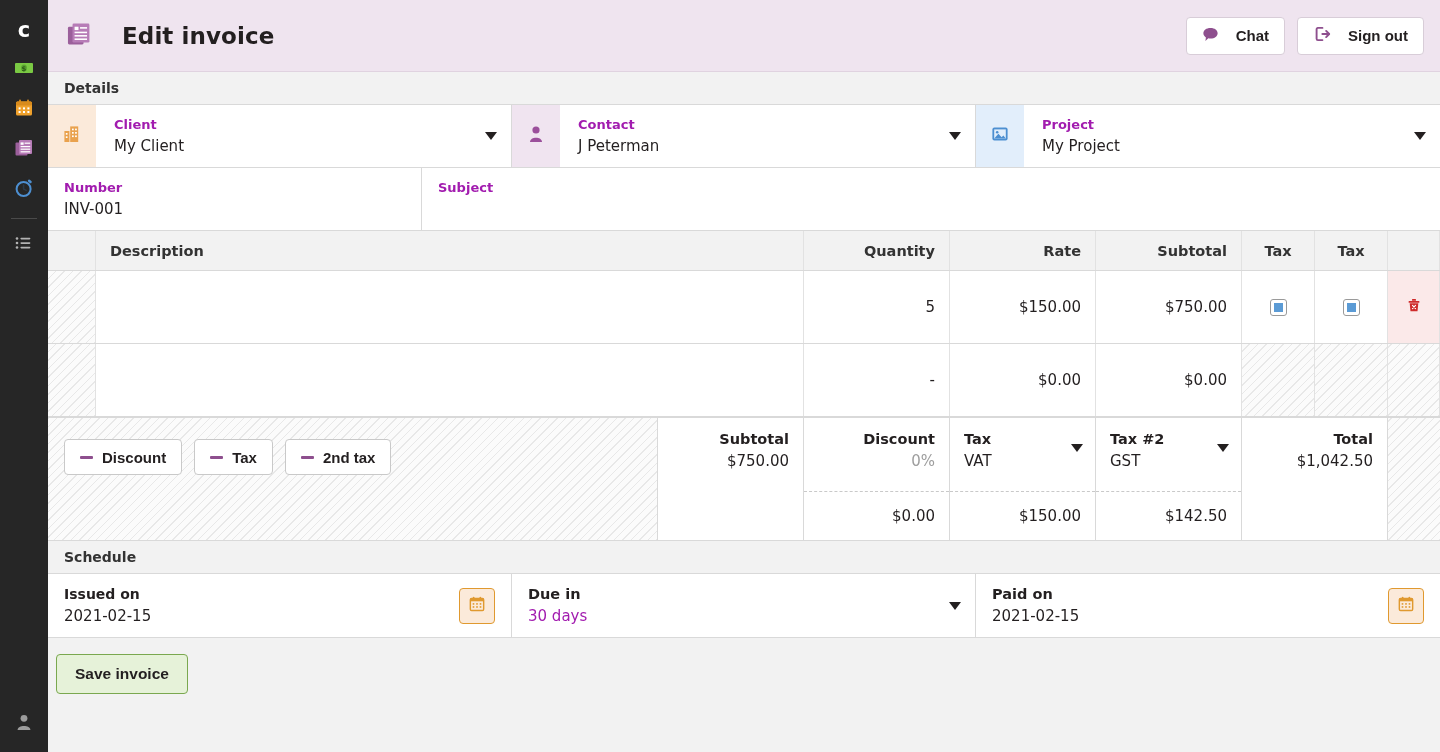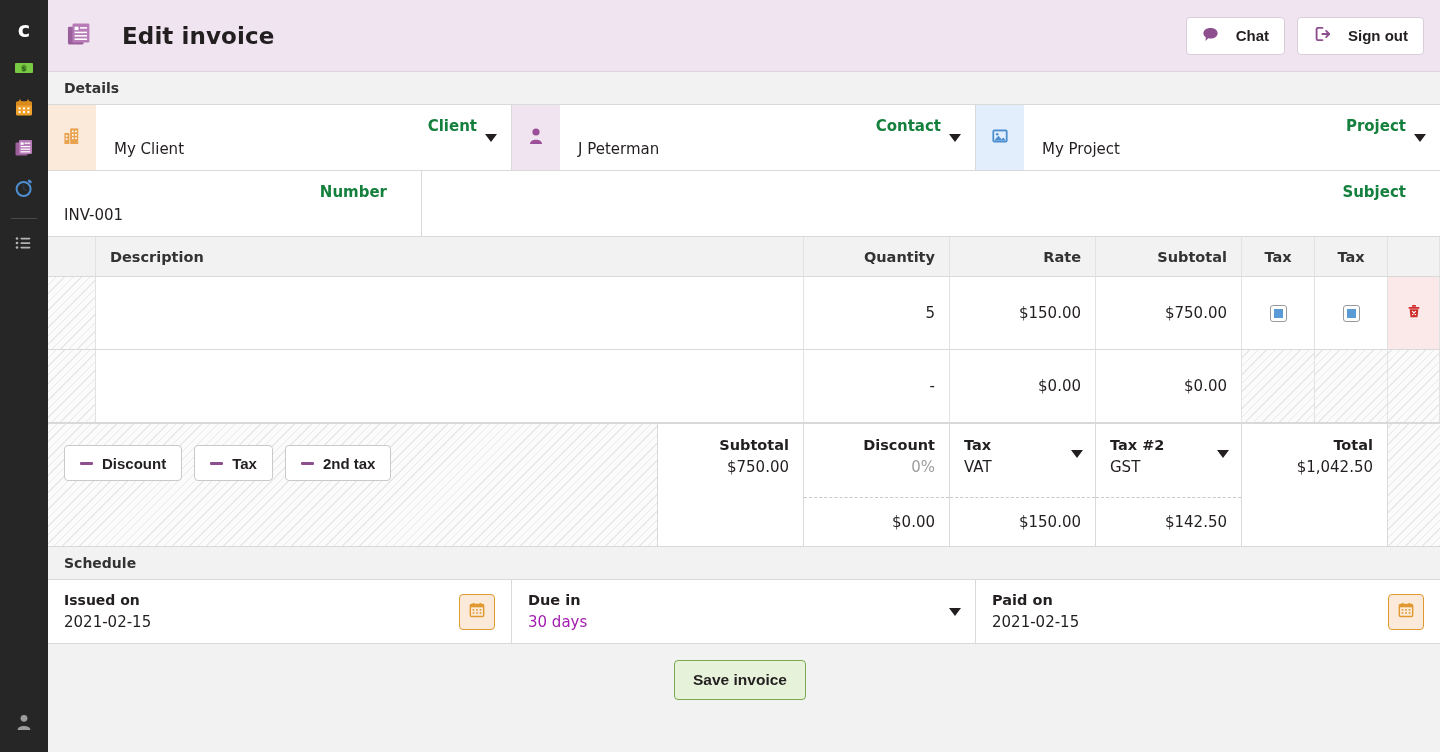--- a/index.html
+++ b/index.html
@@ -69,21 +69,21 @@
   .detail-cell.borderR { border-right: 1px solid #d9d9d9; }
   .icon-box {
     width: 48px; min-width: 48px; display: flex; align-items: center; justify-content: center;
   }
   .icon-box.peach { background: #fbeada; }
   .icon-box.lilac { background: #f0e4f0; }
   .icon-box.blue  { background: #e2eefb; }
   .field {
     flex: 1 1 auto; padding: 12px 34px 12px 18px; position: relative; background:#fff;
   }
-  .field .lbl { font-size: 15px; font-weight: bold; color: #15803d; margin-bottom: 5px; text-align: right; }
+  .field .lbl { font-size: 13px; font-weight: bold; color: #a21caf; margin-bottom: 5px; }
   .field .val { font-size: 15px; color: #231f20; }
   .caret {
     position: absolute; right: 14px; top: 50%; transform: translateY(-50%);
     width: 0; height: 0; border-left: 6px solid transparent; border-right: 6px solid transparent;
     border-top: 8px solid #231f20;
   }
 
   
   .hatch {
     background-color: #fcfcfc;
@@ -157,21 +157,21 @@
   .sched-inner { padding: 12px 60px 12px 16px; flex: 1 1 auto; }
   .cal-btn {
     position: absolute; right: 16px; top: 50%; transform: translateY(-50%);
     width: 36px; height: 36px; border: 1px solid #e0992f; border-radius: 4px;
     background: #fbeada; display: flex; align-items: center; justify-content: center; cursor: pointer;
   }
 
   
   .footer {
     flex: 1 1 auto; background: #f2f2f2; display: flex; align-items: flex-start;
-    justify-content: center; padding: 16px 16px 0 8px;
+    justify-content: flex-start; padding: 16px 16px 0 8px;
   }
   .save-btn {
     height: 40px; background: #e6f2d9; border: 1px solid #7aa84f; border-radius: 4px;
     padding: 0 18px; font-size: 15.5px; font-weight: bold; color: #231f20; cursor: pointer;
   }
 </style>
 </head>
 <body>
 
 <div class="app">

